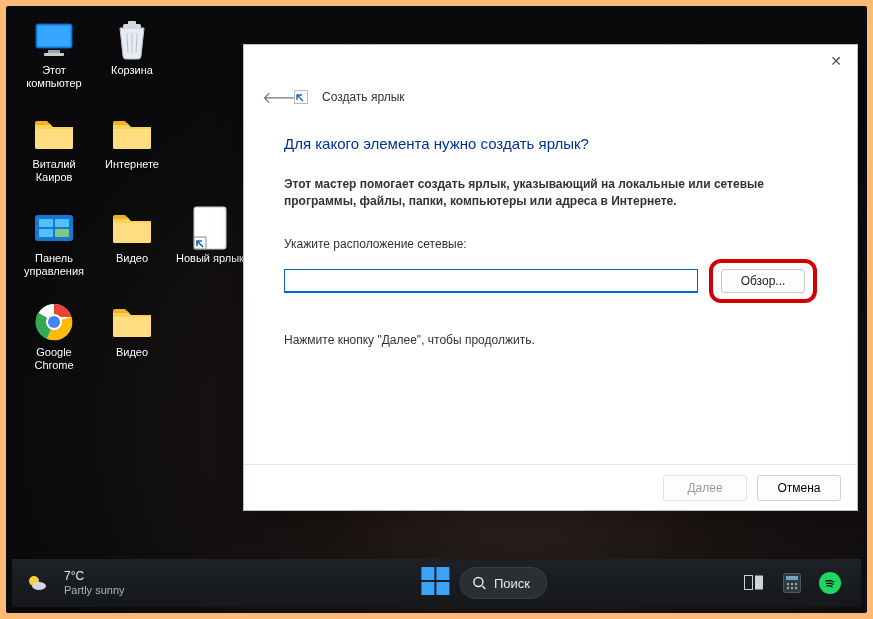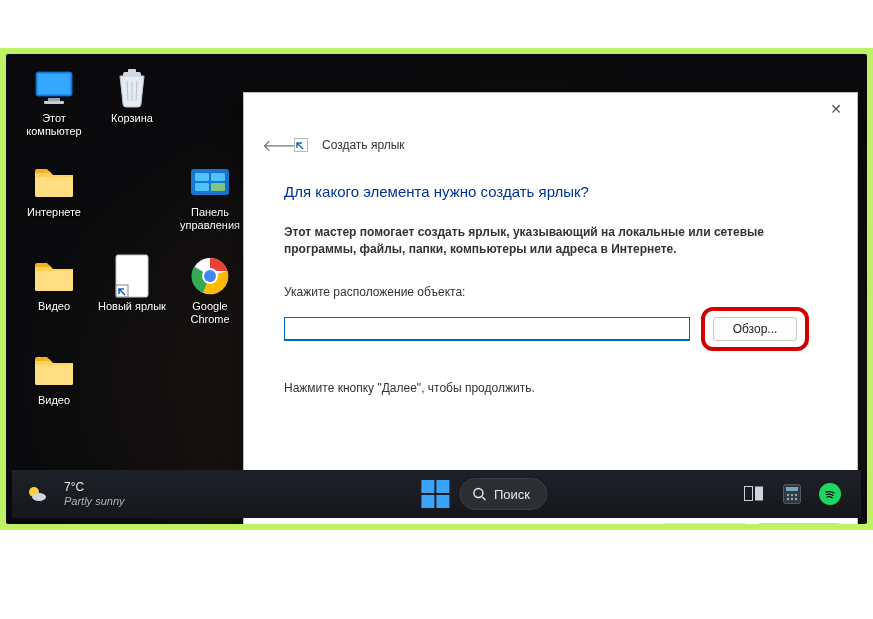--- a/index.html
+++ b/index.html
@@ -1,21 +1,20 @@
 <!DOCTYPE html>
 <html><head>
 <meta charset="utf-8">
 <style>
   * { box-sizing: border-box; margin: 0; padding: 0; font-family: "Segoe UI", Arial, sans-serif; }
   html, body { width: 873px; height: 619px; overflow: hidden; }
   .screen {
     position: relative;
-    width: 873px; height: 482px;
-    background: #bef264;
-    margin-top: 48px;
+    width: 873px; height: 619px;
+    background: #fdba74;
   }
   .desktop {
     position: absolute;
     left: 6px; top: 6px; right: 6px; bottom: 6px;
     background: radial-gradient(ellipse at 60% 70%, #3a2a28 0%, #1a1412 30%, #0a0a0c 70%);
     border-radius: 2px;
     overflow: hidden;
   }
   .icons {
     position: absolute;
@@ -63,21 +62,21 @@
     color:#555; font-size: 14px; cursor:pointer;
   }
   .dlg-header {
     position: absolute; left: 18px; top: 42px;
     display: flex; align-items: center; gap: 14px;
     color:#333; font-size: 12px;
   }
   .back-arrow { color:#777; font-size: 16px; cursor:pointer; width:18px; text-align:center; }
   .sc-mini { width:14px; height:14px; display:inline-flex; align-items:center; justify-content:center; }
   .dlg-body {
-    position: absolute; left: 40px; right: 48px; top: 90px;
+    position: absolute; left: 40px; right: 40px; top: 90px;
     color:#333;
   }
   .dlg-title { color:#003399; font-size: 15px; font-weight: 400; margin-bottom: 24px; }
   .dlg-desc { font-size: 12px; color:#333; line-height: 1.45; margin-bottom: 26px; max-width: 520px; font-weight: bold; }
   .dlg-label { font-size: 12px; color:#333; margin-bottom: 8px; }
   .input-row { display:flex; align-items:center; gap:11px; margin-bottom: 30px; }
   .path-input {
     flex: 1; height: 24px;
     border: 1px solid #0067c0;
     border-bottom: 2px solid #0067c0;
@@ -103,34 +102,34 @@
     height: 46px;
     border-top: 1px solid #e3e3e3;
     display:flex; align-items:center; justify-content:flex-end;
     padding-right: 16px; gap: 10px;
   }
   .footer-btn {
     height: 26px; width: 84px;
     background: #fdfdfd;
     border: 1px solid #cfcfcf;
     border-radius: 3px;
-    font-size: 14px; cursor:pointer;font-style:italic;
+    font-size: 12px; cursor:pointer;
   }
   .footer-btn.disabled { color:#9a9a9a; border-color:#e0e0e0; cursor:default; }
 
   .taskbar {
     position:absolute; left:6px; right:6px; bottom:6px;
     height: 48px;
     background: linear-gradient(#1e2126, #15171b);
     display:flex; align-items:center;
     color:#eaeaea;
   }
   .weather { display:flex; align-items:center; gap:16px; margin-left:14px; font-size:11px; line-height:1.15; cursor:pointer;}
   .weather-ic { width:22px; height:22px; }
-  .tb-center { position:absolute; left:50%; transform:translateX(-20%); display:flex; align-items:center; gap:10px;padding-left:12px; }
+  .tb-center { position:absolute; left:50%; transform:translateX(-20%); display:flex; gap:10px;padding-left:12px; }
   .start { width:28px; height:28px; display:grid; grid-template-columns:1fr 1fr; grid-template-rows:1fr 1fr; gap:2px; cursor:pointer;}
   .start div { background:#3ba3f8; }
   .search-pill {
     display:flex; align-items:center; gap:8px;
     background:#2b2e33; border:1px solid #3a3d42;
     border-radius: 20px; height:32px; padding:0 16px 0 12px;
     font-size:13px; color:#e8e8e8; cursor:text;
   }
   .tb-right { margin-left:auto; display:flex; align-items:center; gap:12px; margin-right:18px; }
   .tb-ic { width:26px; height:26px; display:flex; align-items:center; justify-content:center; cursor:pointer; color:#ddd; }
@@ -165,20 +164,30 @@
               <line x1="13" y1="13" x2="14" y2="33" stroke="#b8c2cc"></line>
               <line x1="18" y1="13" x2="18" y2="33" stroke="#b8c2cc"></line>
               <line x1="23" y1="13" x2="22" y2="33" stroke="#b8c2cc"></line>
             </svg>
         </span>
         <span class="lbl">Корзина</span>
       </div>
 
       <div class="dicon" style="visibility:hidden"></div>
 
+      <div class="dicon">
+        <span class="glyph">
+          <svg class="folder-svg" viewBox="0 0 42 34">
+              <path d="M2 6 h14 l4 4 h20 v20 a2 2 0 0 1 -2 2 h-34 a2 2 0 0 1 -2 -2 z" fill="#ffd257"></path>
+              <path d="M2 6 a2 2 0 0 1 2 -2 h10 l4 4 h-16 z" fill="#f0b028"></path>
+              <path d="M2 12 h38 v18 a2 2 0 0 1 -2 2 h-34 a2 2 0 0 1 -2 -2 z" fill="#ffde82"></path>
+            </svg>
+        </span>
+        <span class="lbl">Виталий Каиров</span>
+      </div>
 
       <div class="dicon">
         <span class="glyph">
           <svg class="folder-svg" viewBox="0 0 42 34">
               <path d="M2 6 h14 l4 4 h20 v20 a2 2 0 0 1 -2 2 h-34 a2 2 0 0 1 -2 -2 z" fill="#ffd257"></path>
               <path d="M2 6 a2 2 0 0 1 2 -2 h10 l4 4 h-16 z" fill="#f0b028"></path>
               <path d="M2 12 h38 v18 a2 2 0 0 1 -2 2 h-34 a2 2 0 0 1 -2 -2 z" fill="#ffde82"></path>
             </svg>
         </span>
         <span class="lbl">Интернете</span>
@@ -256,21 +265,21 @@
               <rect x="0.5" y="0.5" width="13" height="13" fill="#fff" stroke="#bbb"></rect>
               <path d="M3 10 L3 5 L8 5 M3 5 L9 11" stroke="#1565c0" stroke-width="1.4" fill="none"></path>
             </svg>
         </span>
         <span>Создать ярлык</span>
       </div>
 
       <div class="dlg-body">
         <div class="dlg-title">Для какого элемента нужно создать ярлык?</div>
         <div class="dlg-desc">Этот мастер помогает создать ярлык, указывающий на локальные или сетевые программы, файлы, папки, компьютеры или адреса в Интернете.</div>
-        <div class="dlg-label">Укажите расположение объекта:</div>
+        <div class="dlg-label">Укажите расположение сетевые:</div>
         <div class="input-row">
           <input class="path-input" type="text" value="" style="">
           <span class="browse-box">
             <button class="browse-btn">Обзор...</button>
           </span>
         </div>
         <div class="dlg-hint">Нажмите кнопку "Далее", чтобы продолжить.</div>
       </div>
 
       <div class="dlg-footer">
@@ -280,21 +289,21 @@
     </div>
 
     <div class="taskbar">
       <div class="weather">
         <svg class="weather-ic" viewBox="0 0 22 22">
             <circle cx="8" cy="9" r="5" fill="#ffcf3a"></circle>
             <ellipse cx="13" cy="14" rx="7" ry="4" fill="#cfd8e0"></ellipse>
           </svg>
         <div>
           <div style="font-size:12px;">7°C</div>
-          <div style="color:#aeb4bc;font-style:italic;">Partly sunny</div>
+          <div style="color:#aeb4bc;">Partly sunny</div>
         </div>
       </div>
 
       <div class="tb-center">
         <div class="start">
             <div></div>
             <div></div>
             <div></div>
             <div></div>
           </div>

